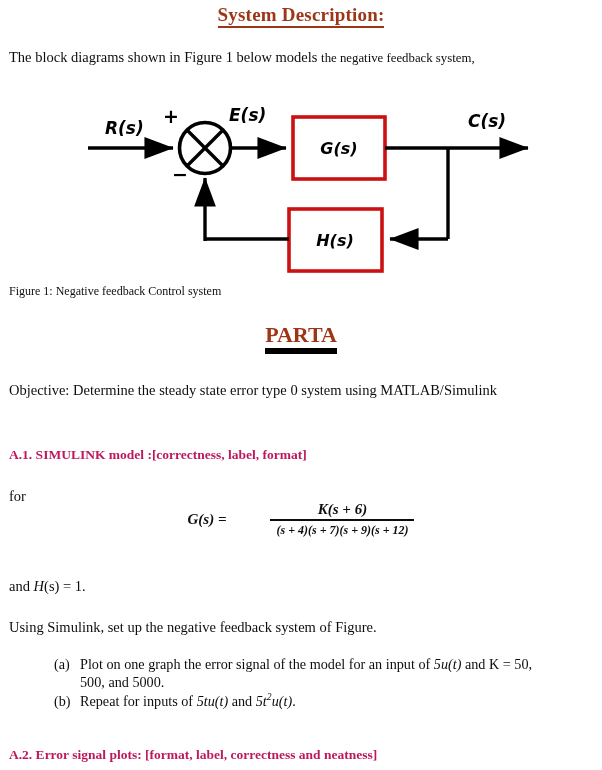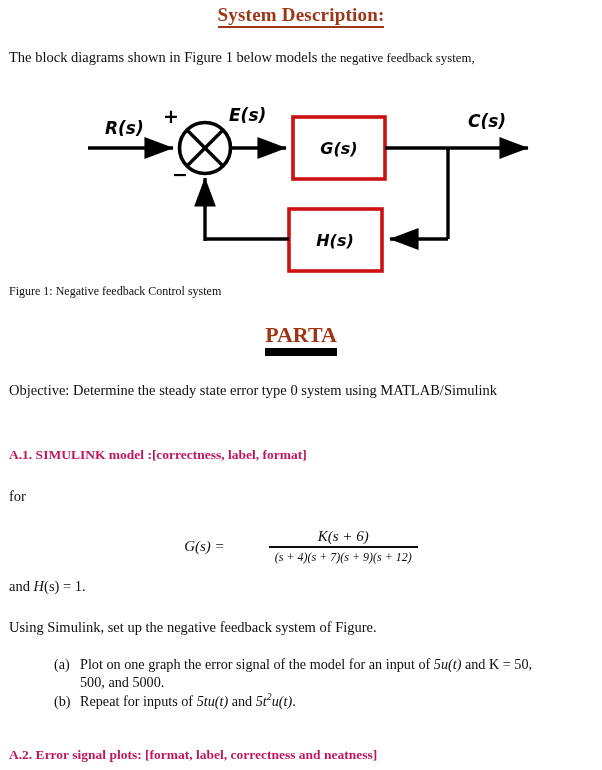--- a/index.html
+++ b/index.html
@@ -40,21 +40,21 @@
   .part-title {
     position: absolute;
     left: 0; right: 0;
     top: 322px;
     text-align: center;
     font-size: 22px;
     font-weight: bold;
     color: #9c3617;
   }
   .part-title span.u {
-    border-bottom: 8px solid #000000;
+    border-bottom: 6px solid #000000;
     padding-bottom: 1px;
   }
 
   .red-head {
     position: absolute;
     left: 9px;
     font-size: 13.5px;
     font-weight: bold;
     color: #be185d;
   }
@@ -77,26 +77,26 @@
   #objective    { top: 381px; }
   #for-line     { top: 487px; }
   #h-line       { top: 577px; font-family: Liberation Serif, serif; }
   #simulink-line{ top: 618px; }
 
   .mi { font-style: italic; }
 
   
   .formula {
     position: absolute;
-    top: 528px;
+    top: 501px;
     left: 0; right: 0;
     display: flex;
     justify-content: center;
     align-items: center;
-    font-weight: normal;
+    font-weight: bold;
     font-size: 15px;
   }
   .formula .lhs {
     margin-right: 6px;
     white-space: nowrap;
   }
   .frac {
     display: inline-flex;
     flex-direction: column;
     align-items: center;

